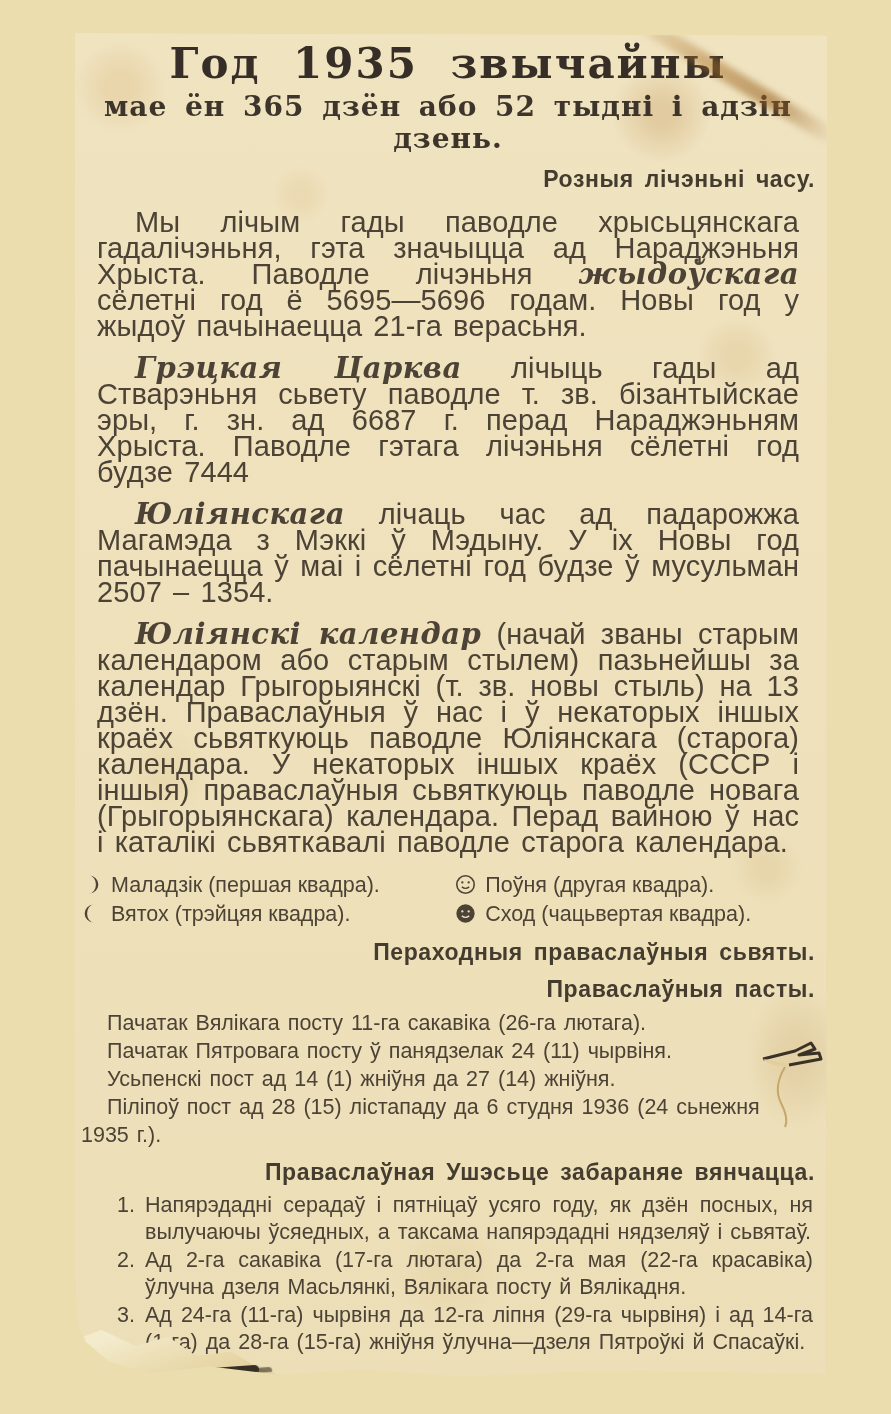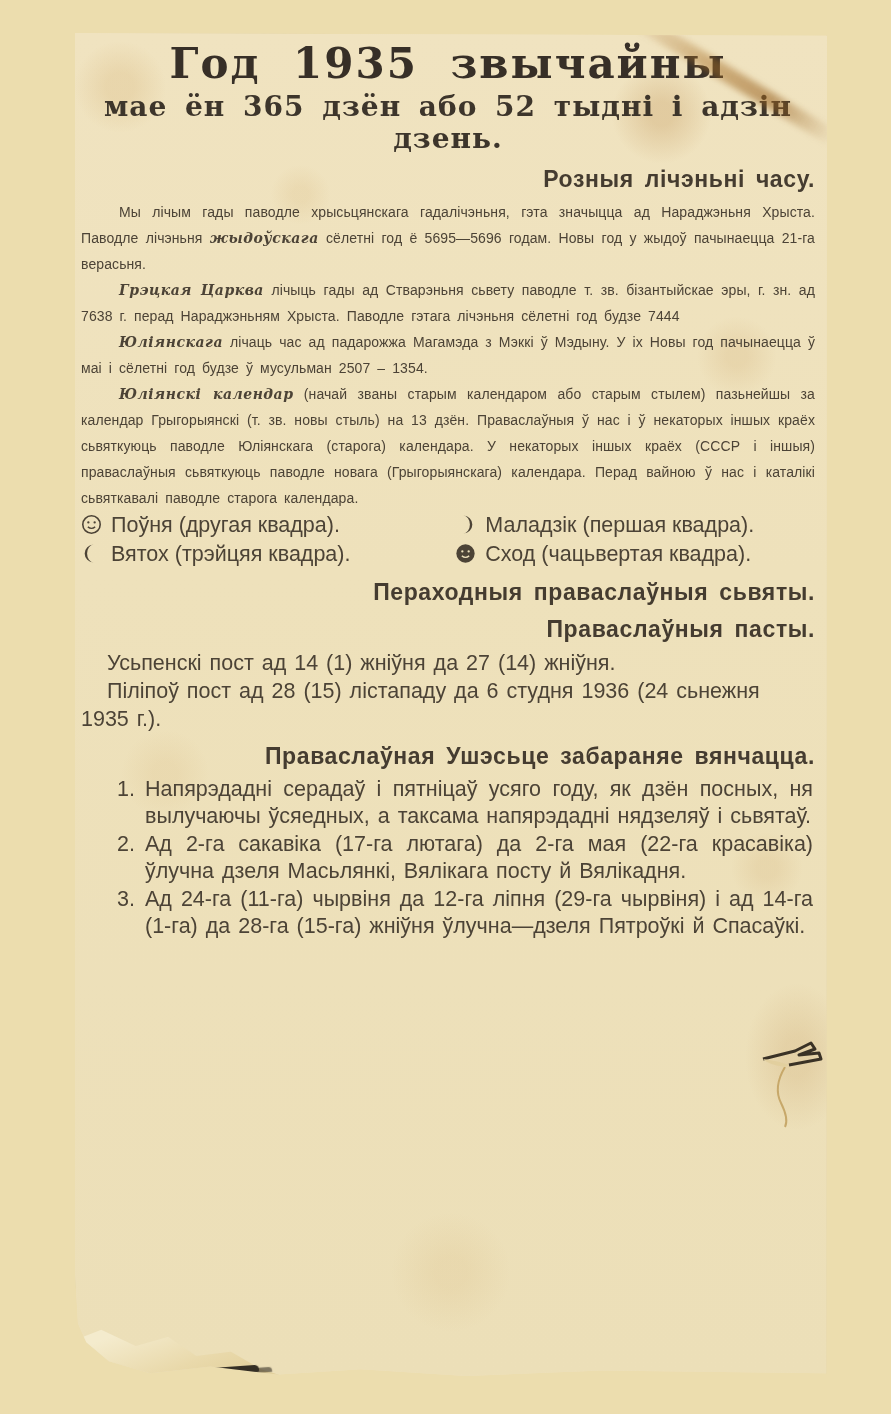--- a/index.html
+++ b/index.html
@@ -66,21 +66,21 @@
     font-size:28px;line-height:1.15;color:#3d352b;
     letter-spacing:1px;word-spacing:7px;
   }
 
   .section-heading{
     margin:10px 0 6px 0;text-align:right;
     font-weight:bold;font-size:23px;color:#453c30;
     letter-spacing:.6px;word-spacing:4px;
   }
   .para{
-    margin:0;font-size:14px;line-height:26px;
+    margin:16px;font-size:29px;line-height:26px;
     text-align:justify;text-indent:38px;word-spacing:3px;letter-spacing:.1px;
   }
   .para em{font-family:"DejaVu Serif",serif;font-style:italic;font-weight:bold;letter-spacing:.5px;}
 
   .sym-row{display:grid;grid-template-columns:51% 49%;font-size:21.5px;line-height:29px;}
   .sym-item{white-space:nowrap;}
   .sym-icon{display:inline-block;width:21px;height:21px;vertical-align:-3px;margin-right:9px;}
   .sym-icon svg{width:21px;height:21px;}
 
   .feast-list{margin:2px 0 0 96px;font-size:21.5px;line-height:29px;}
@@ -99,54 +99,56 @@
   <div class="paper">
     <div class="streak"></div>
 
     <h1 class="title">Год 1935 звычайны</h1>
     <h2 class="subtitle">мае ён 365 дзён або 52 тыдні і адзін дзень.</h2>
 
     <div id="sections">
         <div class="section">
           <div class="section-heading">Розныя лічэньні часу.</div>
           <p class="para"><span>Мы лічым гады паводле хрысьцянскага гадалічэньня, гэта значыцца ад Нараджэньня Хрыста. Паводле лічэньня </span><em>жыдоўскага</em><span> сёлетні год ё 5695—5696 годам. Новы год у жыдоў пачынаецца 21-га верасьня.</span></p>
-          <p class="para"><em>Грэцкая Царква</em><span> лічыць гады ад Стварэньня сьвету паводле т. зв. бізантыйскае эры, г. зн. ад 7638 г. перад Нараджэньням Хрыста. Паводле гэтага лічэньня сёлетні год будзе 7444</span></p>
+          <p class="para"><em>Грэцкая Царква</em><span> лічыць гады ад Стварэньня сьвету паводле т. зв. бізантыйскае эры, г. зн. ад 6687 г. перад Нараджэньням Хрыста. Паводле гэтага лічэньня сёлетні год будзе 7444</span></p>
           <p class="para"><em>Юліянскага</em><span> лічаць час ад падарожжа Магамэда з Мэккі ў Мэдыну. У іх Новы год пачынаецца ў маі і сёлетні год будзе ў мусульман 2507 – 1354.</span></p>
           <p class="para"><em>Юліянскі календар</em><span> (начай званы старым календаром або старым стылем) пазьнейшы за календар Грыгорыянскі (т. зв. новы стыль) на 13 дзён. Праваслаўныя ў нас і ў некаторых іншых краёх сьвяткуюць паводле Юліянскага (старога) календара. У некаторых іншых краёх (СССР і іншыя) праваслаўныя сьвяткуюць паводле новага (Грыгорыянскага) календара. Перад вайною ў нас і каталікі сьвяткавалі паводле старога календара.</span></p>
         </div>
         <div class="section">
           <div class="sym-row">
             <span class="sym-item"><span class="sym-icon"><svg viewBox="0 0 20 20">
+                  <path d="M8 1.5 A8.5 8.5 0 1 1 8 18.5 A6.2 8.5 0 0 0 8 1.5 Z" fill="#4c4336"></path>
+                </svg></span><span class="sym-label">Маладзік (першая квадра).</span></span>
+            <span class="sym-item"><span class="sym-icon"><svg viewBox="0 0 20 20">
                   <circle cx="10" cy="10" r="8.3" fill="none" stroke="#4c4336" stroke-width="1.5"></circle>
                   <circle cx="7" cy="8" r="1.1" fill="#4c4336"></circle>
                   <circle cx="13" cy="8" r="1.1" fill="#4c4336"></circle>
                   <path d="M6.5 12.3 Q10 15 13.5 12.3" fill="none" stroke="#4c4336" stroke-width="1.3"></path>
                 </svg></span><span class="sym-label">Поўня (другая квадра).</span></span>
-            <span class="sym-item"><span class="sym-icon"><svg viewBox="0 0 20 20">
-                  <path d="M8 1.5 A8.5 8.5 0 1 1 8 18.5 A6.2 8.5 0 0 0 8 1.5 Z" fill="#4c4336"></path>
-                </svg></span><span class="sym-label">Маладзік (першая квадра).</span></span>
           </div>
           <div class="sym-row">
             <span class="sym-item"><span class="sym-icon"><svg viewBox="0 0 20 20">
                   <path d="M12 1.5 A8.5 8.5 0 1 0 12 18.5 A6.2 8.5 0 0 1 12 1.5 Z" fill="#4c4336"></path>
                 </svg></span><span class="sym-label">Вятох (трэйцяя квадра).</span></span>
             <span class="sym-item"><span class="sym-icon"><svg viewBox="0 0 20 20">
                   <circle cx="10" cy="10" r="8.7" fill="#4c4336"></circle>
                   <circle cx="7" cy="8" r="1.1" fill="#eee1bc"></circle>
                   <circle cx="13" cy="8" r="1.1" fill="#eee1bc"></circle>
                   <path d="M6.5 12.3 Q10 15 13.5 12.3" fill="none" stroke="#eee1bc" stroke-width="1.3"></path>
                 </svg></span><span class="sym-label">Сход (чацьвертая квадра).</span></span>
           </div>
         </div>
         <div class="section">
           <div class="section-heading">Пераходныя праваслаўныя сьвяты.</div>
         </div>
         <div class="section">
           <div class="section-heading">Праваслаўныя пасты.</div>
           <div class="fast-list">
+            <div class="fast-item">Пачатак Вялікага посту 11-га сакавіка (26-га лютага).</div>
+            <div class="fast-item">Пачатак Пятровага посту ў панядзелак 24 (11) чырвіня.</div>
             <div class="fast-item">Усьпенскі пост ад 14 (1) жніўня да 27 (14) жніўня.</div>
             <div class="fast-item">Піліпоў пост ад 28 (15) лістападу да 6 студня 1936 (24 сьнежня 1935 г.).</div>
           </div>
         </div>
         <div class="section">
           <div class="section-heading">Праваслаўная Ушэсьце забараняе вянчацца.</div>
           <div class="num-list">
             <div class="num-row">
               <span class="num-cell">1.</span>
               <span class="num-text">Напярэдадні серадаў і пятніцаў усяго году, як дзён посных, ня вылучаючы ўсяедных, а таксама напярэдадні нядзеляў і сьвятаў.</span>

